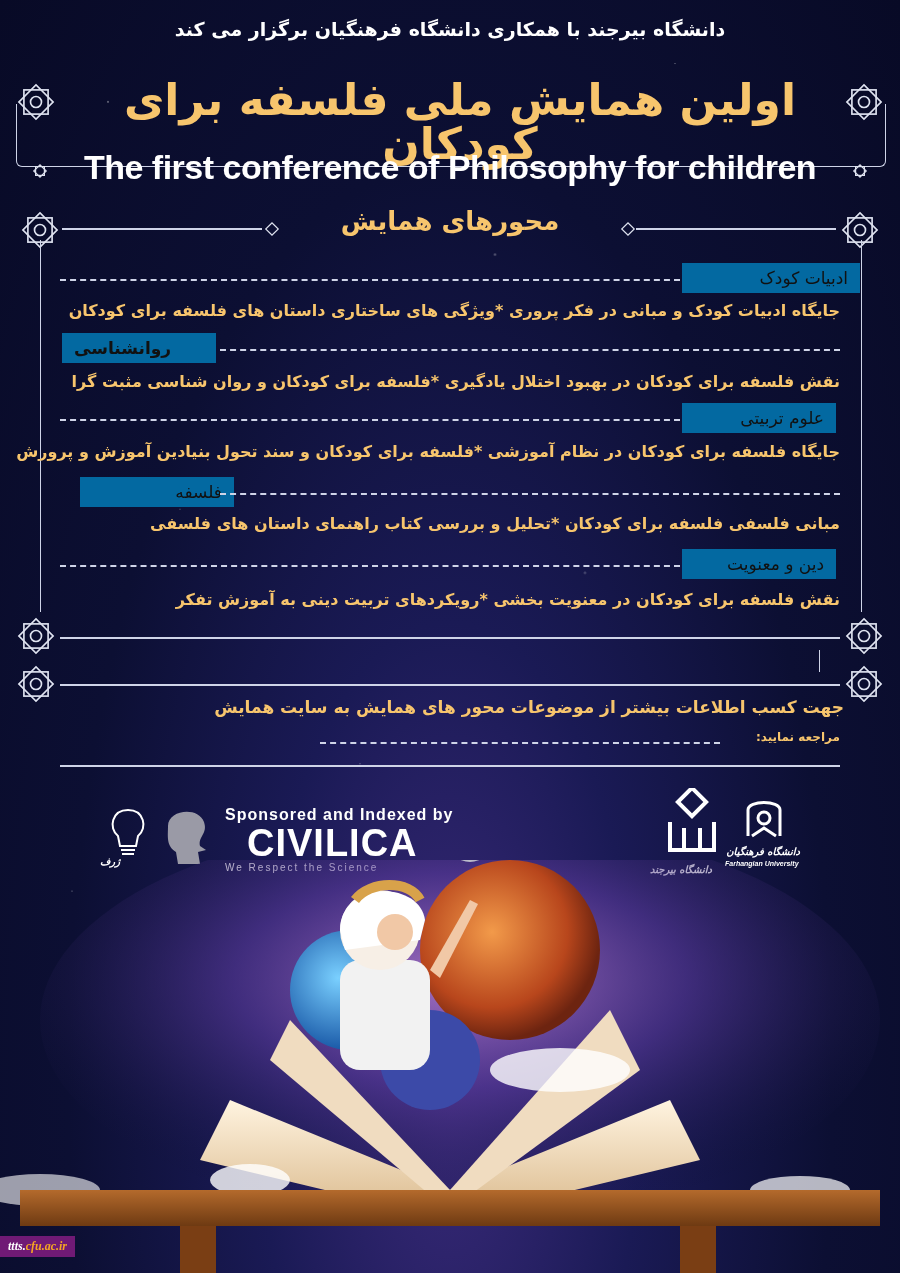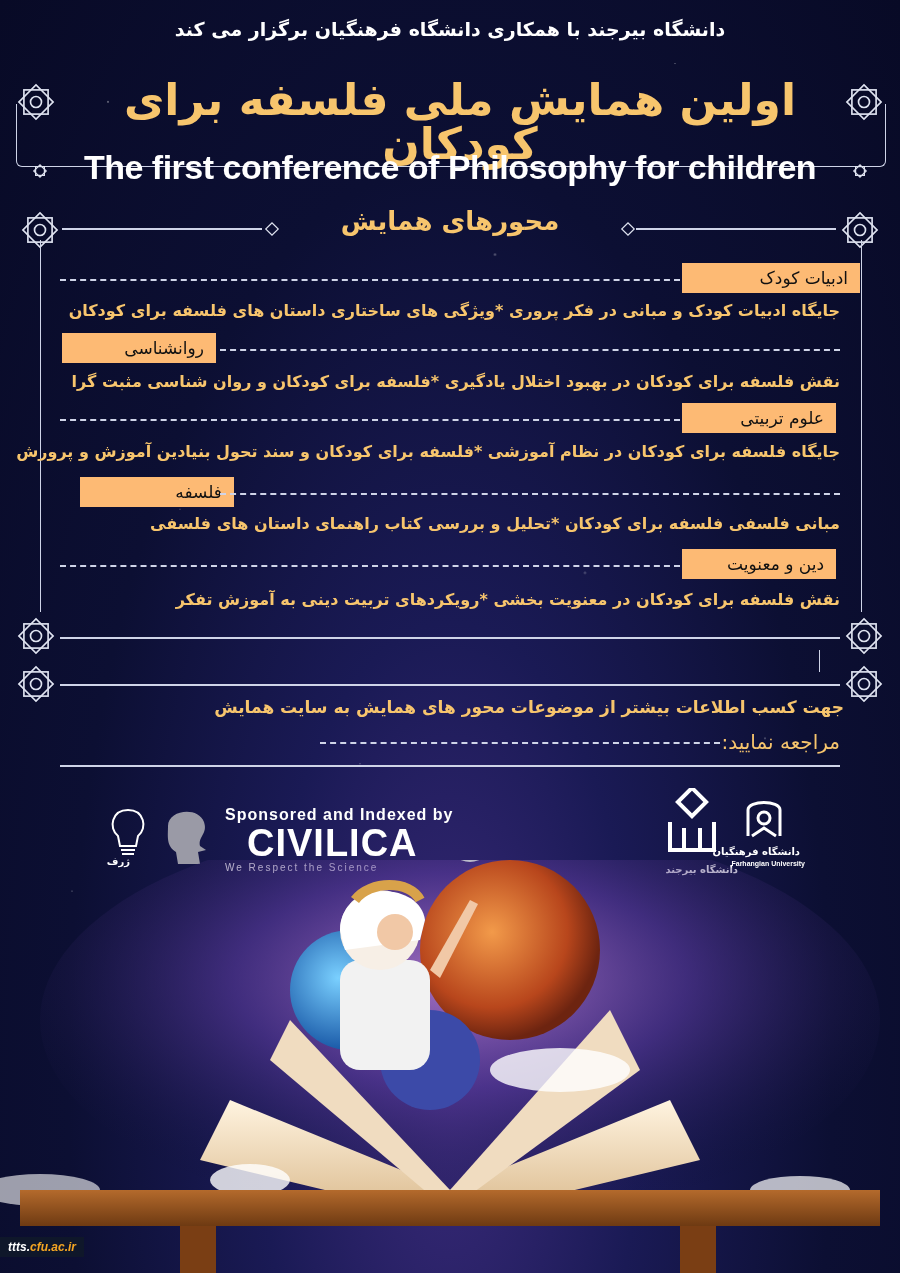--- a/index.html
+++ b/index.html
@@ -37,50 +37,50 @@
   .ornament { position:absolute; width:44px; height:44px; }
   .ornament svg { width:100%; height:100%; }
   .ornament.sm { width:16px; height:16px; }
   .axes-line { position:absolute; top:228px; height:1.5px; background:#cfd4e8; }
   .axes-title { position:absolute; top:206px; left:0; width:900px; text-align:center;
     font-size:26px; font-weight:bold; color:#f7c56d; }
 
   .topics-frame { position:absolute; top:240px; left:40px; width:820px; height:372px;
     border-left:1.5px solid #cfd4e8; border-right:1.5px solid #cfd4e8; }
 
-  .topic-label { position:absolute; height:30px; background:#fdba74; color:#111;
+  .topic-label { position:absolute; height:30px; background:#0369a1; color:#111;
     font-size:17px; padding:0 12px; line-height:30px; white-space:nowrap; }
   .topic-dash { position:absolute; height:0; border-top:2px dashed #cfd4e8; }
   .topic-desc { position:absolute; left:60px; width:780px; text-align:right;
     font-size:16px; font-weight:bold; color:#f7c56d; direction:rtl; white-space:nowrap; }
 
   .hline { position:absolute; height:1.5px; background:#cfd4e8; left:60px; width:780px; }
   .deadlines { position:absolute; top:650px; left:60px; width:760px; direction:rtl;
     font-size:16px; font-weight:bold; color:#fff; display:flex; gap:12px; align-items:center; white-space:nowrap; }
   .deadlines .sep { width:1.5px; height:22px; background:#cfd4e8; display:inline-block; }
 
   .info-line { position:absolute; top:697px; left:64px; width:780px; text-align:right; direction:rtl;
     font-size:17px; font-weight:bold; color:#f7c56d; white-space:nowrap; }
   .url-row { position:absolute; top:728px; left:60px; width:780px; height:28px; }
   .url { position:absolute; left:6px; top:0; font-family:"Liberation Sans", sans-serif;
     font-size:20px; font-weight:bold; color:#fff; }
   .url-dash { position:absolute; left:260px; right:120px; top:14px; border-top:2px dashed #cfd4e8; }
-  .url-label { position:absolute; right:0; top:2px; direction:rtl; font-size:20px; font-weight:normal; color:#f7c56d; }
+  .url-label { position:absolute; right:0; top:2px; direction:rtl; font-size:12px; font-weight:bold; color:#f7c56d; }
 
   .logo { position:absolute; }
   .civilica { position:absolute; left:225px; top:806px; font-family:"Liberation Sans", sans-serif; color:#fff; }
   .civilica .sp { font-size:16px; letter-spacing:1px; font-weight:bold; }
   .civilica .big { font-size:38px; font-weight:bold; letter-spacing:1px; line-height:1;margin-left:22px; }
   .civilica .sub { font-size:10px; letter-spacing:2px; }
 
-  .uni-label { position:absolute; font-size:10px; font-weight:bold; color:#fff; text-align:right; white-space:nowrap; }
+  .uni-label { position:absolute; font-size:10px; font-weight:bold; color:#fff; text-align:left; white-space:nowrap;font-style:italic; }
 
   .scene { position:absolute; left:0; top:860px; width:900px; height:413px; overflow:hidden; }
-  .footer-tag { position:absolute; left:0; bottom:16px; background:#0f172a; padding:3px 8px;
-    font-family:Liberation Sans, sans-serif; font-style:italic; font-weight:bold; font-size:12px; color:#fff; }
+  .footer-tag { position:absolute; left:0; bottom:16px; background:#701a75; padding:3px 8px;
+    font-family:Liberation Serif, serif; font-style:italic; font-weight:bold; font-size:12px; color:#fff; }
   .footer-tag .acc { color:#f5a623; }
 </style>
 </head>
 <body>
 
 <div class="stars"></div>
 
 <div class="top-line rtl">دانشگاه بیرجند با همکاری دانشگاه فرهنگیان برگزار می کند</div>
 
 <div class="frame-top"></div>
@@ -160,21 +160,21 @@
     </svg>
 </div>
 <div class="axes-title rtl">محورهای همایش</div>
 
 <div class="topics-frame"></div>
 
 <div class="topic-dash" style="left:60px;top:279px;width:620px;"></div>
 <div class="topic-label rtl" style="left:682px;top:263px;width:154px;">ادبیات کودک</div>
 <div class="topic-desc" style="top:301px;">جایگاه ادبیات کودک و مبانی در فکر پروری *ویژگی های ساختاری داستان های فلسفه برای کودکان</div>
 
-<div class="topic-label rtl" style="left:62px;top:333px;width:130px;text-align:right;">روانشناسی</div>
+<div class="topic-label rtl" style="left:62px;top:333px;width:130px;text-align:left;font-weight:bold;">روانشناسی</div>
 <div class="topic-dash" style="left:220px;top:349px;width:620px;"></div>
 <div class="topic-desc" style="top:372px;">نقش فلسفه برای کودکان در بهبود اختلال یادگیری *فلسفه برای کودکان و روان شناسی مثبت گرا</div>
 
 <div class="topic-dash" style="left:60px;top:419px;width:620px;"></div>
 <div class="topic-label rtl" style="left:682px;top:403px;width:130px;">علوم تربیتی</div>
 <div class="topic-desc" style="top:442px;">جایگاه فلسفه برای کودکان در نظام آموزشی *فلسفه برای کودکان و سند تحول بنیادین آموزش و پرورش</div>
 
 <div class="topic-label rtl" style="left:80px;top:477px;width:130px;text-align:right;">فلسفه</div>
 <div class="topic-dash" style="left:220px;top:493px;width:620px;"></div>
 <div class="topic-desc" style="top:514px;">مبانی فلسفی فلسفه برای کودکان *تحلیل و بررسی کتاب راهنمای داستان های فلسفی</div>

